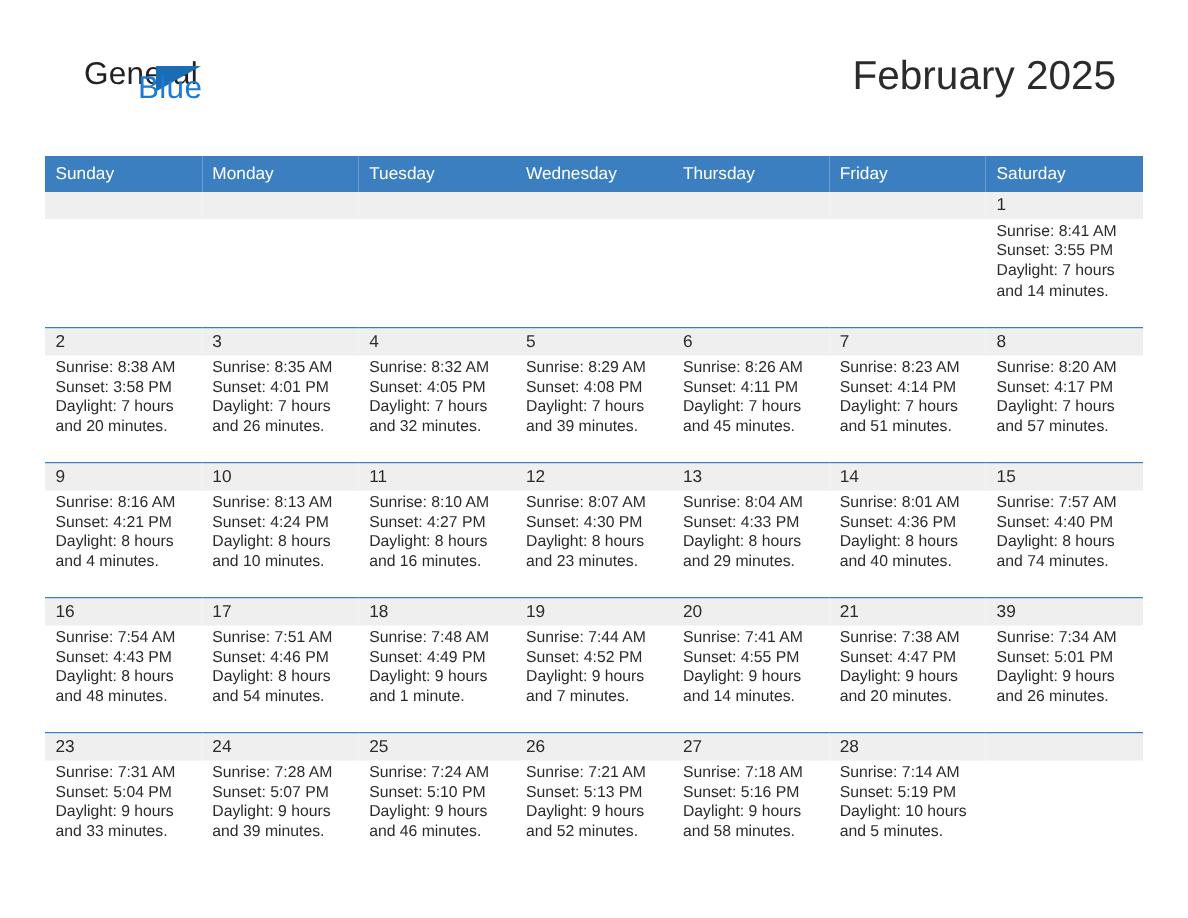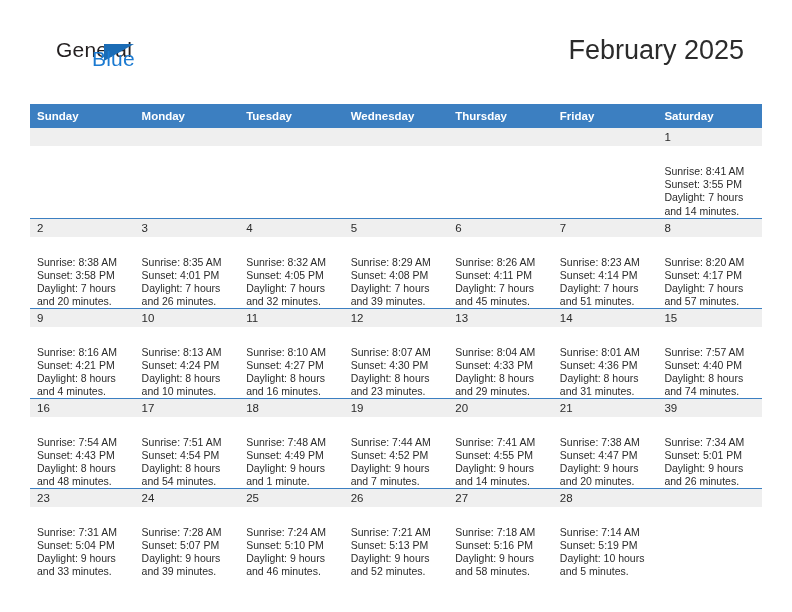--- a/index.html
+++ b/index.html
@@ -93,21 +93,21 @@
     width: 732px;
     border-collapse: collapse;
     table-layout: fixed;
   }
   .calendar col { width: 104.57px; }
 
   thead th {
     background: #3c7fc1;
     color: #ffffff;
     font-size: 11.5px;
-    font-weight: bold;
+    font-weight: normal;
     text-align: left;
     padding: 6px 0 6px 7px;
     height: 10px;
     border: none;
   }
 
   tbody tr { height: 90px; }
   tbody td {
     vertical-align: top;
     padding: 0;
@@ -123,21 +123,21 @@
   .daynum {
     background: #efefef;
     height: 18px;
     line-height: 18px;
     font-size: 11.5px;
     color: #2b2b2b;
     padding-left: 7px;
   }
   .cell-empty .daynum { background: #efefef; }
   .info {
-    padding: 19px 6px 0 7px;
+    padding: 2px 6px 0 7px;
     font-size: 10.5px;
     line-height: 13.2px;
     color: #2b2b2b;
   }
   .info div { white-space: nowrap; }
 </style>
 </head>
 <body>
 
 <div class="page">
@@ -356,21 +356,21 @@
               </div>
             </div>
           </td>
           <td>
             <div class="cell-inner">
               <div class="daynum">14</div>
               <div class="info">
                 <div>Sunrise: 8:01 AM</div>
                 <div>Sunset: 4:36 PM</div>
                 <div>Daylight: 8 hours</div>
-                <div>and 31 minutes.</div>
+                <div>and 40 minutes.</div>
               </div>
             </div>
           </td>
           <td>
             <div class="cell-inner">
               <div class="daynum">15</div>
               <div class="info">
                 <div>Sunrise: 7:57 AM</div>
                 <div>Sunset: 4:40 PM</div>
                 <div>Daylight: 8 hours</div>
@@ -389,21 +389,21 @@
                 <div>Daylight: 8 hours</div>
                 <div>and 48 minutes.</div>
               </div>
             </div>
           </td>
           <td>
             <div class="cell-inner">
               <div class="daynum">17</div>
               <div class="info">
                 <div>Sunrise: 7:51 AM</div>
-                <div>Sunset: 4:54 PM</div>
+                <div>Sunset: 4:46 PM</div>
                 <div>Daylight: 8 hours</div>
                 <div>and 54 minutes.</div>
               </div>
             </div>
           </td>
           <td>
             <div class="cell-inner">
               <div class="daynum">18</div>
               <div class="info">
                 <div>Sunrise: 7:48 AM</div>

